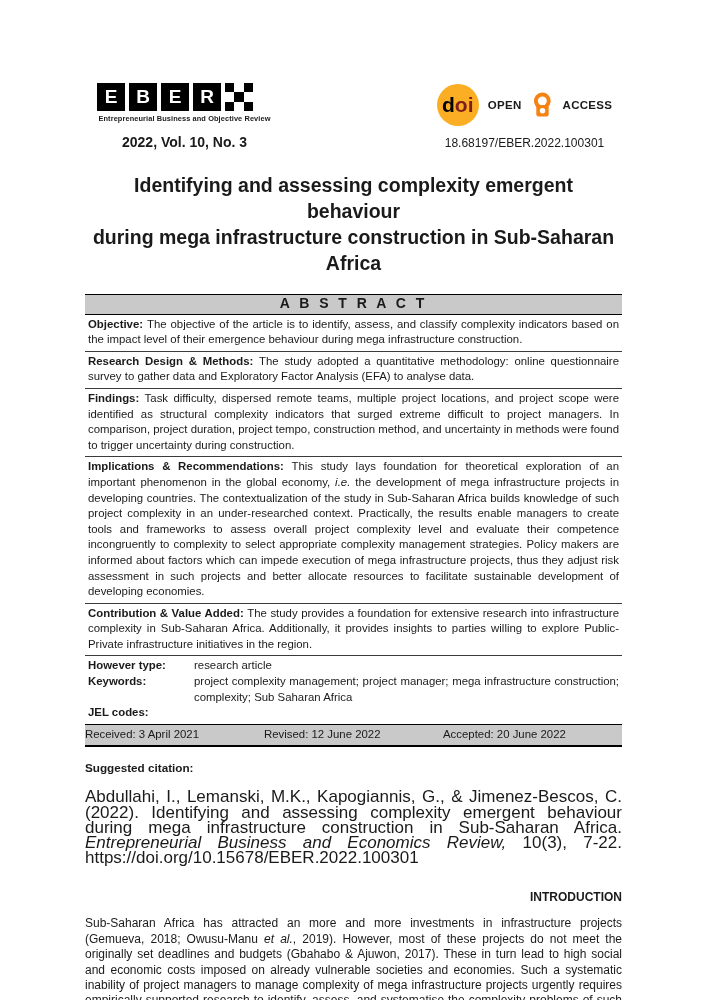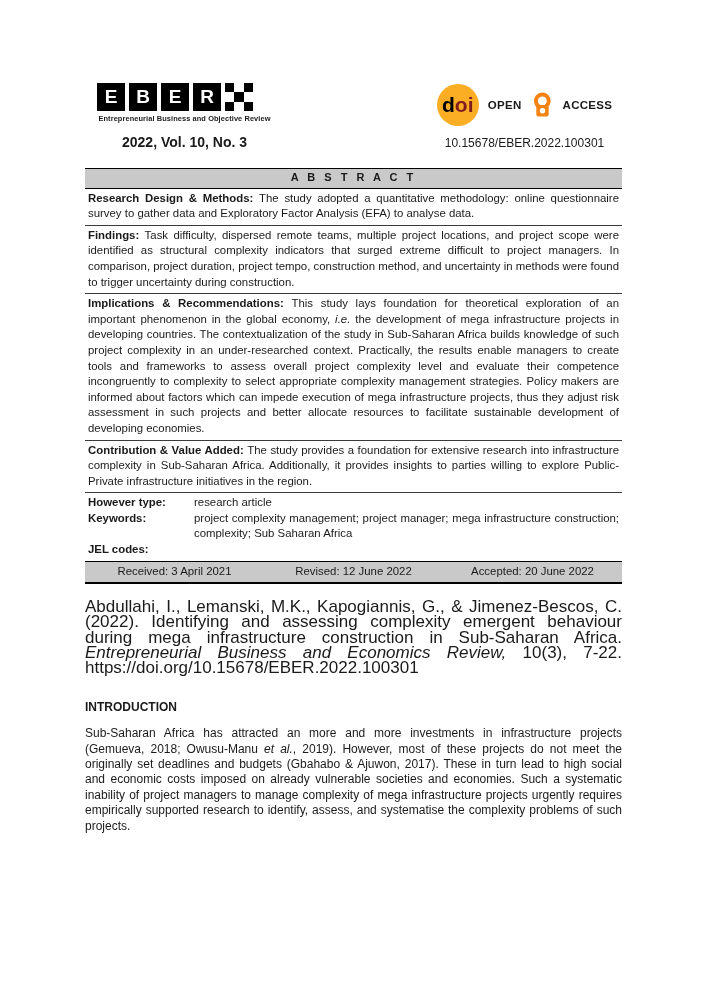--- a/index.html
+++ b/index.html
@@ -37,40 +37,40 @@
   }
   .doi-circle .d { color: #000; } .doi-circle .oi { color: #7f1d1d; }
   .oa-label { font-weight: bold; font-size: 11.5px; letter-spacing: .3px; }
   .doi-number { font-size: 12px; margin-top: 9px; }
   
   .title { text-align: center; font-weight: bold; font-size: 19.5px; line-height: 26px; margin-top: 22px; }
   .authors { text-align: center; font-weight: bold; font-size: 12.6px; margin-top: 14px; }
   
   .abs-table { margin-top: 18px; border-top: 1px solid #000; font-size: 11.4px; line-height: 15.6px; }
   .abs-header {
-    text-align: center; font-weight: bold; font-size: 11px;
+    text-align: center; font-weight: bold; font-size: 14px;
     letter-spacing: 3px; padding: 1px 0 2px 0;
     border-bottom: 1px solid #000;
   }
   .ab-row { padding: 2px 3px 3px 3px; border-bottom: 1px solid #3a3a3a; text-align: justify; }
   .ab-label { font-weight: bold; }
   .meta-block { padding: 2px 3px 3px 3px; }
   .meta-row { display: flex; }
   .meta-label { width: 106px; flex-shrink: 0; font-weight: bold; }
   .meta-value { flex: 1; text-align: justify; }
   .dates-row {
     display: flex; border-top: 1px solid #000; border-bottom: 2.5px solid #000;
     padding: 2px 0 3px 0;
   }
-  .dates-cell { flex: 1; text-align: center; }
+  .dates-cell { flex: 1; text-align: left; }
   
   .cit-head { font-weight: bold; font-size: 11.7px; margin-top: 14px; }
   .cit-body { font-size: 17px; line-height: 15.2px; text-align: justify; margin-top: 15px; }
   
-  .intro-head { text-align: left; font-weight: bold; font-size: 12px; margin-top: 25px; }
+  .intro-head { text-align: right; font-weight: bold; font-size: 12px; margin-top: 25px; }
   .para { font-size: 12px; line-height: 15.4px; text-align: justify; margin-top: 12px; }
   .it { font-style: italic; }
 </style>
 </head>
 <body>
 
 <div class="page">
 
   <div class="header">
     <div class="header-left">
@@ -103,28 +103,33 @@
             <span class="oi">oi</span>
           </span>
         <span class="oa-label">OPEN</span>
         <svg width="23" height="31" viewBox="0 0 26 34">
           <path d="M 9.1 18.1 A 7.3 7.3 0 1 1 17.2 17.6" stroke="#F68212" stroke-width="4.4" fill="none" stroke-linecap="round"></path>
           <rect x="6" y="16.5" width="14" height="13" rx="2.5" fill="#F68212"></rect>
           <circle cx="13" cy="23" r="3.1" fill="#ffffff"></circle>
         </svg>
         <span class="oa-label">ACCESS</span>
       </div>
-      <div class="doi-number">10.15678/EBER.2022.100301</div>
+      <div class="doi-number">18.68197/EBER.2022.100301</div>
     </div>
   </div>
 
+  <div class="title">
+    <span>Identifying and assessing complexity emergent behaviour</span><br>
+    <span>during mega infrastructure construction in Sub-Saharan Africa</span>
+  </div>
 
   <div class="abs-table">
     <div class="abs-header" style="background:#C9C9C9;">A B S T R A C T</div>
     <div id="abstract-rows">
+        <div class="ab-row"><span class="ab-label">Objective: </span><span>The objective of the article is to identify, assess, and classify complexity indicators based on the impact level of their emergence behaviour during mega infrastructure construction.</span></div>
         <div class="ab-row"><span class="ab-label">Research Design &amp; Methods: </span><span>The study adopted a quantitative methodology: online questionnaire survey to gather data and Exploratory Factor Analysis (EFA) to analyse data.</span></div>
         <div class="ab-row"><span class="ab-label">Findings: </span><span>Task difficulty, dispersed remote teams, multiple project locations, and project scope were identified as structural complexity indicators that surged extreme difficult to project managers. In comparison, project duration, project tempo, construction method, and uncertainty in methods were found to trigger uncertainty during construction.</span></div>
         <div class="ab-row"><span class="ab-label">Implications &amp; Recommendations: </span><span>This study lays foundation for theoretical exploration of an important phenomenon in the global economy, </span><span class="it">i.e.</span><span> the development of mega infrastructure projects in developing countries. The contextualization of the study in Sub-Saharan Africa builds knowledge of such project complexity in an under-researched context. Practically, the results enable managers to create tools and frameworks to assess overall project complexity level and evaluate their competence incongruently to complexity to select appropriate complexity management strategies. Policy makers are informed about factors which can impede execution of mega infrastructure projects, thus they adjust risk assessment in such projects and better allocate resources to facilitate sustainable development of developing economies.</span></div>
         <div class="ab-row"><span class="ab-label">Contribution &amp; Value Added: </span><span>The study provides a foundation for extensive research into infrastructure complexity in Sub-Saharan Africa. Additionally, it provides insights to parties willing to explore Public-Private infrastructure initiatives in the region.</span></div>
       </div>
     <div class="meta-block" id="meta-rows">
         <div class="meta-row">
           <span class="meta-label">However type:</span>
           <span class="meta-value">research article</span>
         </div>
@@ -136,20 +141,21 @@
           <span class="meta-label">JEL codes:</span>
         </div>
       </div>
     <div class="dates-row" style="background:#C9C9C9;" id="dates-row">
         <span class="dates-cell">Received: 3 April 2021</span>
         <span class="dates-cell">Revised: 12 June 2022</span>
         <span class="dates-cell">Accepted: 20 June 2022</span>
       </div>
   </div>
 
+  <div class="cit-head">Suggested citation:</div>
   <div class="cit-body"><span>Abdullahi, I., Lemanski, M.K., Kapogiannis, G., &amp; Jimenez-Bescos, C. (2022). Identifying and assessing complexity emergent behaviour during mega infrastructure construction in Sub-Saharan Africa. </span><span class="it">Entrepreneurial Business and Economics Review,</span><span> 10(3), 7-22. https://doi.org/10.15678/EBER.2022.100301</span></div>
 
   <div class="intro-head">INTRODUCTION</div>
   <div id="intro-paras">
       <div class="para"><span>Sub-Saharan Africa has attracted an more and more investments in infrastructure projects (Gemueva, 2018; Owusu-Manu </span><span class="it">et al.</span><span>, 2019). However, most of these projects do not meet the originally set deadlines and budgets (Gbahabo &amp; Ajuwon, 2017). These in turn lead to high social and economic costs imposed on already vulnerable societies and economies. Such a systematic inability of project managers to manage complexity of mega infrastructure projects urgently requires empirically supported research to identify, assess, and systematise the complexity problems of such projects.</span></div>
     </div>
 
 </div>
 
 </body></html>

